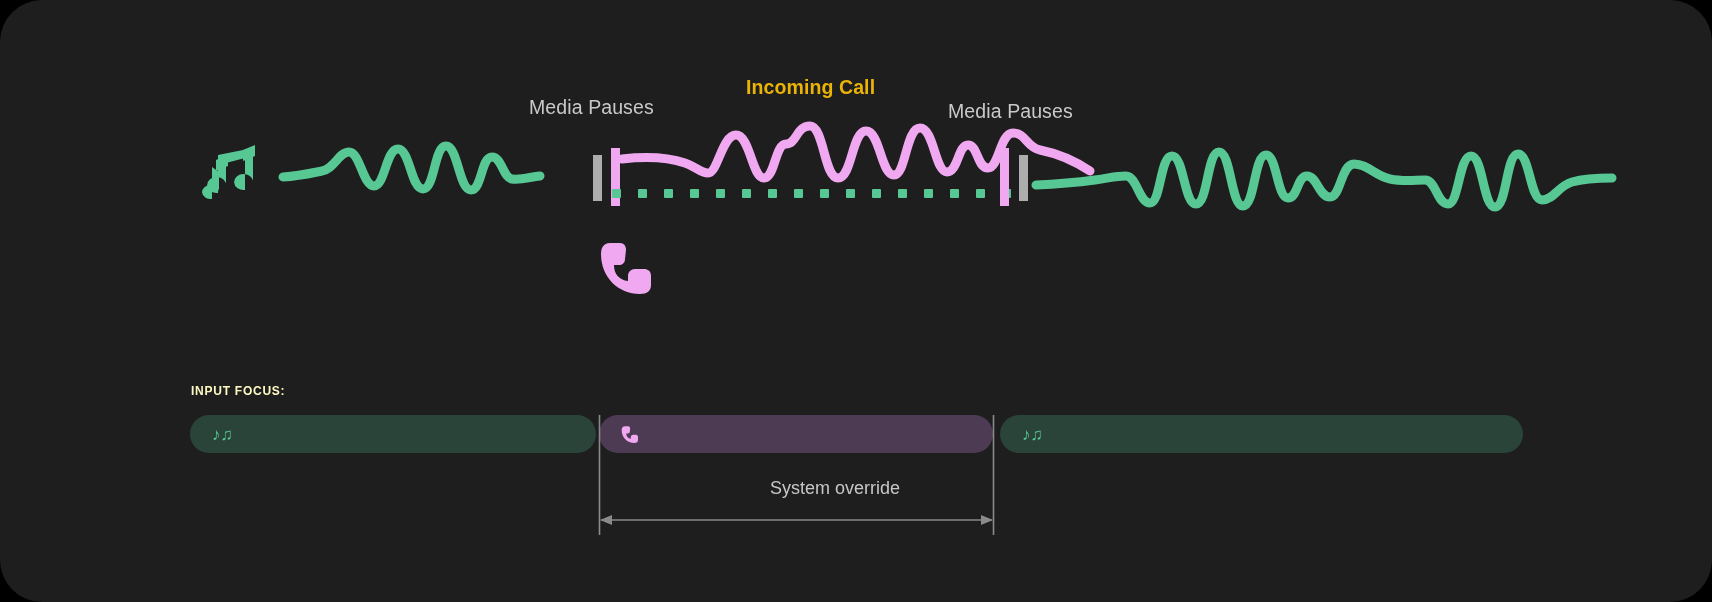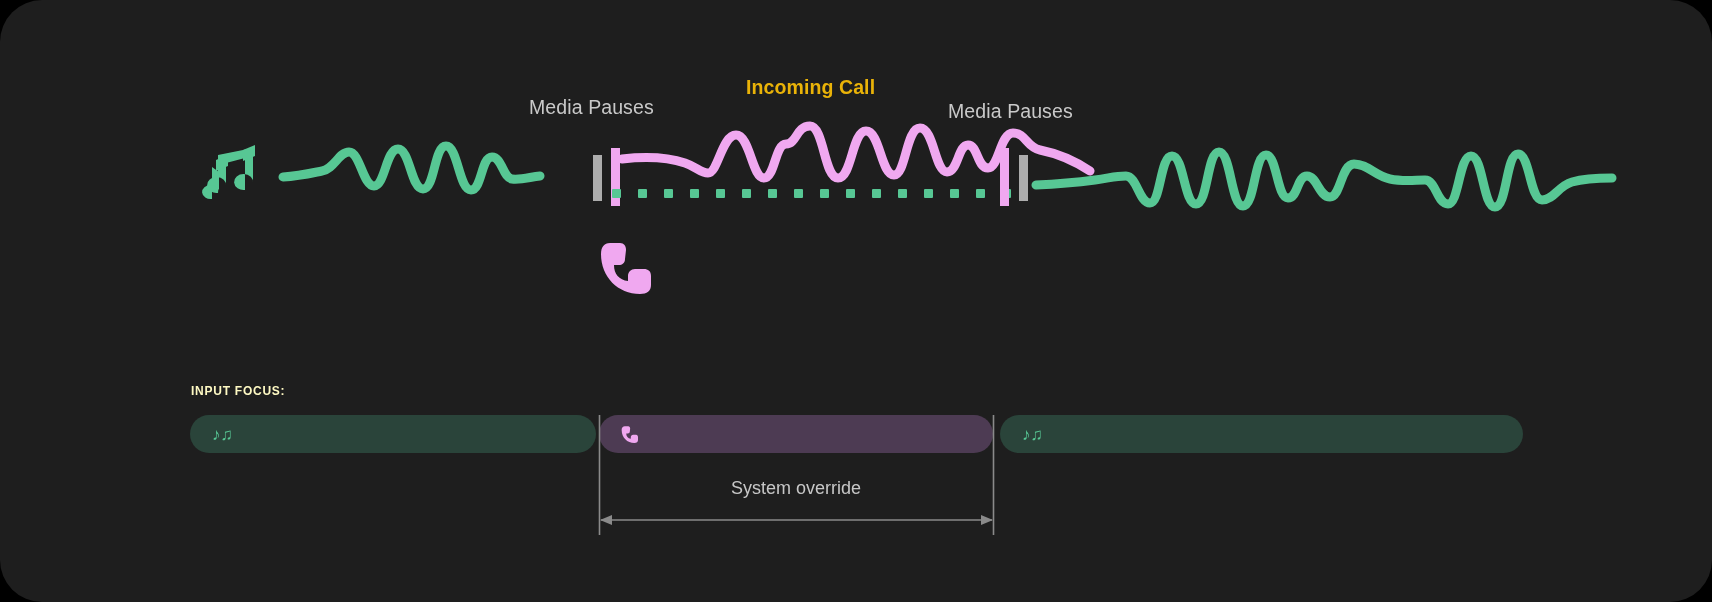--- a/index.html
+++ b/index.html
@@ -119,20 +119,21 @@
   }
   #override-label {
     position: absolute;
     left: 599px;
     top: 148px;
     width: 394px;
     text-align: center;
     font-size: 18px;
     color: #c7c7c7;
     white-space: nowrap;
+    padding-left: 39px;
   }
 </style>
 </head>
 <body>
 
 <div id="stage">
 
   <div id="timeline">
 
     <svg width="1712" height="330" viewBox="0 0 1712 330" xmlns="http://www.w3.org/2000/svg">

